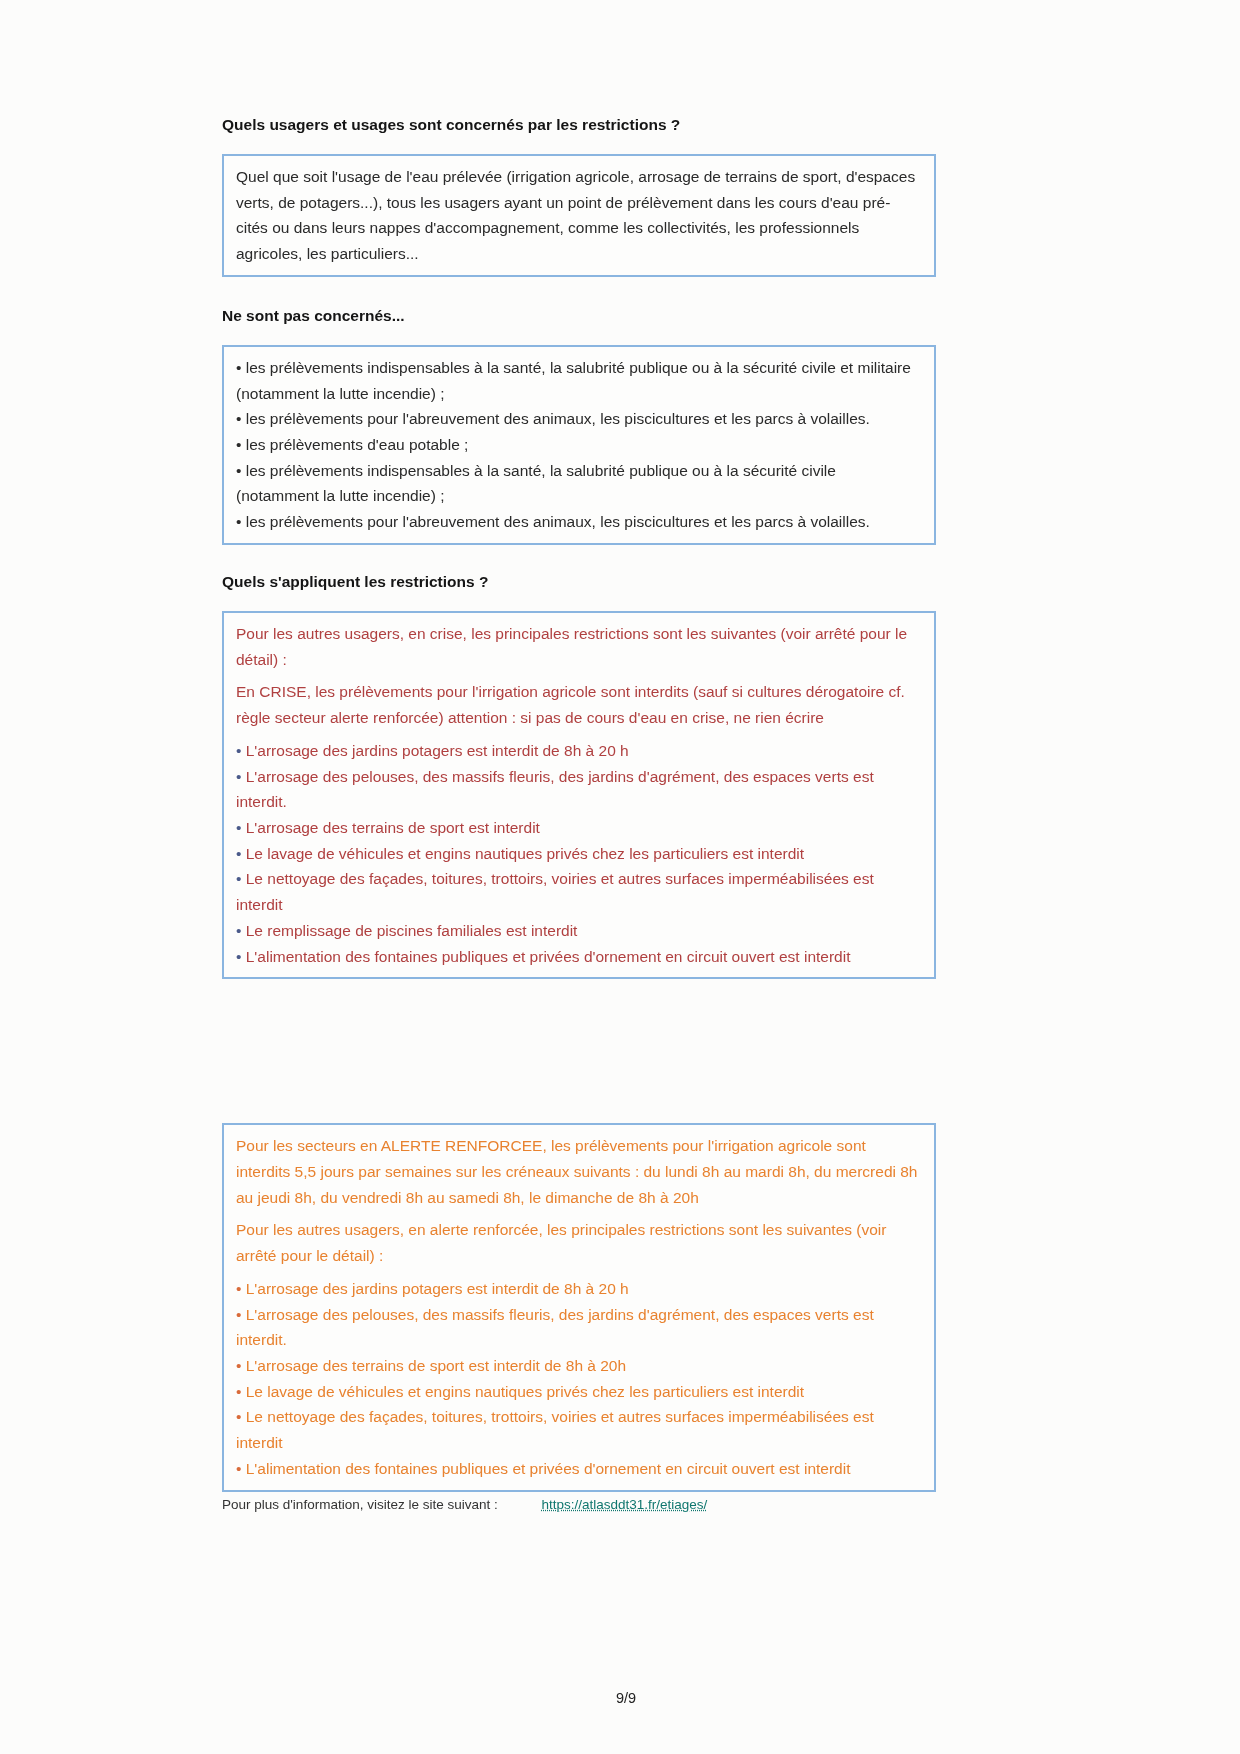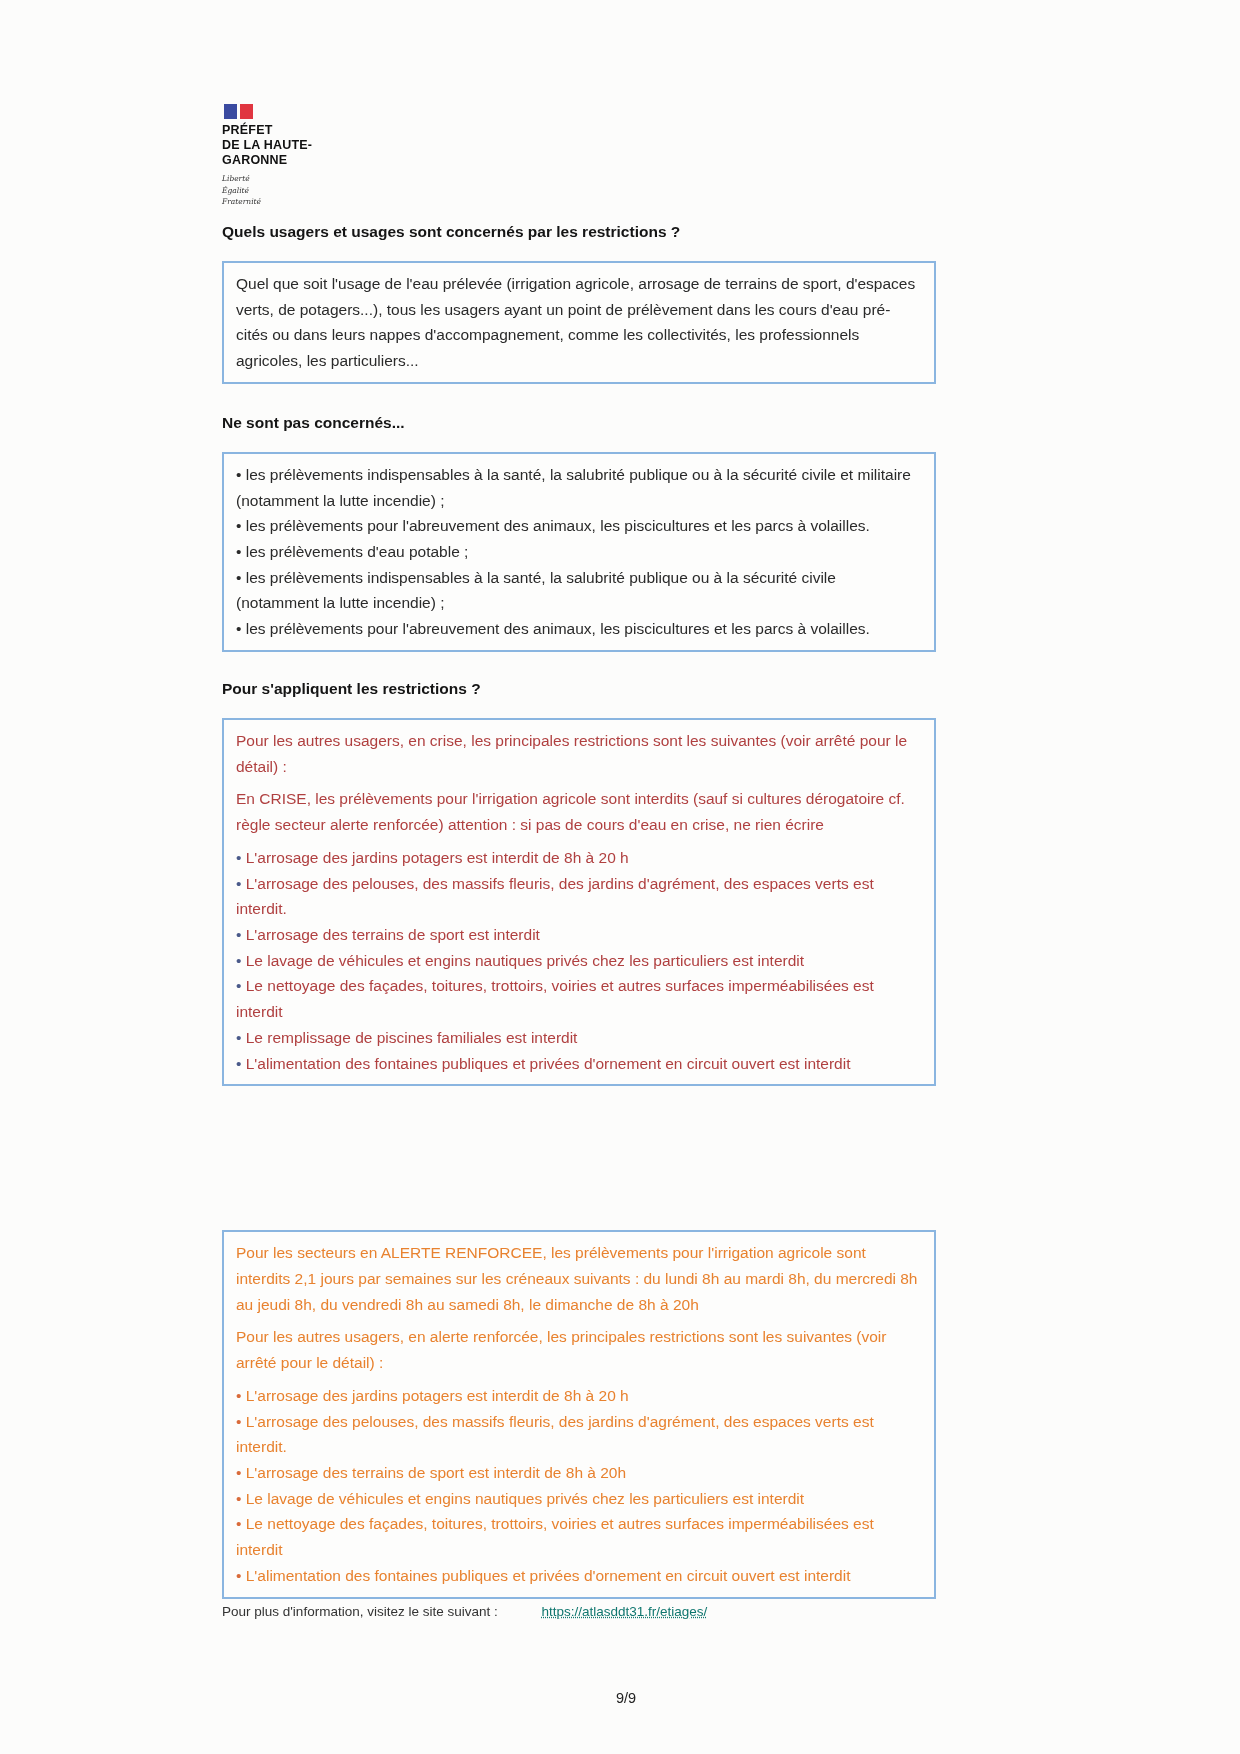--- a/index.html
+++ b/index.html
@@ -76,68 +76,52 @@
     font-size: 14.5px;
     color: #222;
   }
 </style>
 </head>
 <body>
 
 <div class="page">
 
   <div class="header">
-    <div class="gov-logo">
-      <div class="flag">
-        <div class="bar" style="background:#3a4aa0"></div>
-        <div class="bar" style="background:#e03540"></div>
-      </div>
-      <div class="logo-name">
-        <div>PRÉFET</div>
-        <div>DE LA HAUTE-</div>
-        <div>GARONNE</div>
-      </div>
-      <div class="logo-motto">
-        <div>Liberté</div>
-        <div>Égalité</div>
-        <div>Fraternité</div>
-      </div>
-    </div>
   </div>
 
   <div class="section-heading" style="margin-top:16px">Quels usagers et usages sont concernés par les restrictions ?</div>
   <div class="box">
     <p>Quel que soit l'usage de l'eau prélevée (irrigation agricole, arrosage de terrains de sport, d'espaces verts, de potagers...), tous les usagers ayant un point de prélèvement dans les cours d'eau pré-cités ou dans leurs nappes d'accompagnement, comme les collectivités, les professionnels agricoles, les particuliers...</p>
   </div>
 
   <div class="section-heading" style="margin-top:30px">Ne sont pas concernés...</div>
   <div class="box">
     <span class="bullet">les prélèvements indispensables à la santé, la salubrité publique ou à la sécurité civile et militaire (notamment la lutte incendie) ;</span>
     <span class="bullet">les prélèvements pour l'abreuvement des animaux, les piscicultures et les parcs à volailles.</span>
     <span class="bullet">les prélèvements d'eau potable ;</span>
     <span class="bullet">les prélèvements indispensables à la santé, la salubrité publique ou à la sécurité civile (notamment la lutte incendie) ;</span>
     <span class="bullet">les prélèvements pour l'abreuvement des animaux, les piscicultures et les parcs à volailles.</span>
   </div>
 
-  <div class="section-heading" style="margin-top:28px">Pour s'appliquent les restrictions ?</div>
+  <div class="section-heading" style="margin-top:28px">Quels s'appliquent les restrictions ?</div>
 
   <div class="box crise-box">
     <p>Pour les autres usagers, en crise, les principales restrictions sont les suivantes (voir arrêté pour le détail) :</p>
     <p>En CRISE, les prélèvements pour l'irrigation agricole sont interdits (sauf si cultures dérogatoire cf. règle secteur alerte renforcée) attention : si pas de cours d'eau en crise, ne rien écrire</p>
     <span class="bullet">L'arrosage des jardins potagers est interdit de 8h à 20 h</span>
     <span class="bullet">L'arrosage des pelouses, des massifs fleuris, des jardins d'agrément, des espaces verts est interdit.</span>
     <span class="bullet">L'arrosage des terrains de sport est interdit</span>
     <span class="bullet">Le lavage de véhicules et engins nautiques privés chez les particuliers est interdit</span>
     <span class="bullet">Le nettoyage des façades, toitures, trottoirs, voiries et autres surfaces imperméabilisées est interdit</span>
     <span class="bullet">Le remplissage de piscines familiales est interdit</span>
     <span class="bullet">L'alimentation des fontaines publiques et privées d'ornement en circuit ouvert est interdit</span>
   </div>
 
   <div class="box alerte-box">
-    <p>Pour les secteurs en ALERTE RENFORCEE, les prélèvements pour l'irrigation agricole sont interdits 2,1 jours par semaines sur les créneaux suivants : du lundi 8h au mardi 8h, du mercredi 8h au jeudi 8h, du vendredi 8h au samedi 8h, le dimanche de 8h à 20h</p>
+    <p>Pour les secteurs en ALERTE RENFORCEE, les prélèvements pour l'irrigation agricole sont interdits 5,5 jours par semaines sur les créneaux suivants : du lundi 8h au mardi 8h, du mercredi 8h au jeudi 8h, du vendredi 8h au samedi 8h, le dimanche de 8h à 20h</p>
     <p>Pour les autres usagers, en alerte renforcée, les principales restrictions sont les suivantes (voir arrêté pour le détail) :</p>
     <span class="bullet">L'arrosage des jardins potagers est interdit de 8h à 20 h</span>
     <span class="bullet">L'arrosage des pelouses, des massifs fleuris, des jardins d'agrément, des espaces verts est interdit.</span>
     <span class="bullet">L'arrosage des terrains de sport est interdit de 8h à 20h</span>
     <span class="bullet">Le lavage de véhicules et engins nautiques privés chez les particuliers est interdit</span>
     <span class="bullet">Le nettoyage des façades, toitures, trottoirs, voiries et autres surfaces imperméabilisées est interdit</span>
     <span class="bullet">L'alimentation des fontaines publiques et privées d'ornement en circuit ouvert est interdit</span>
   </div>
 
   <div class="info-line">

